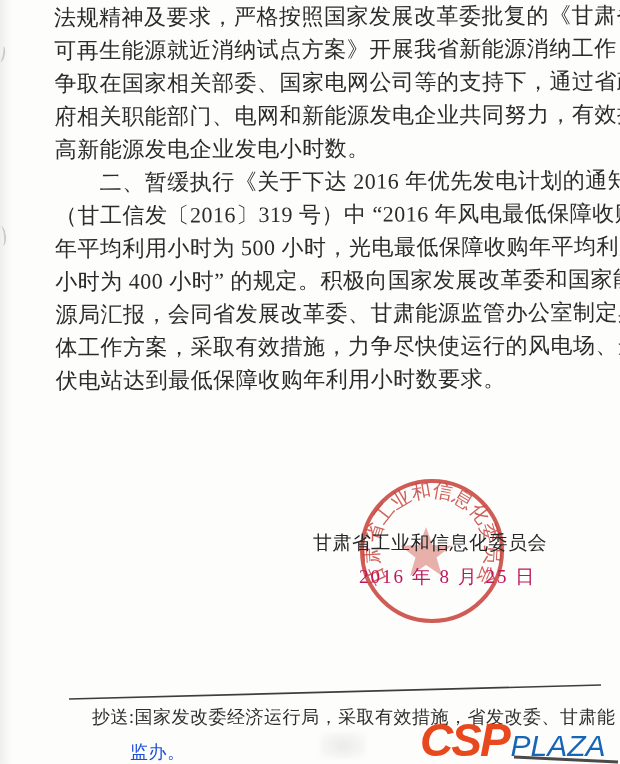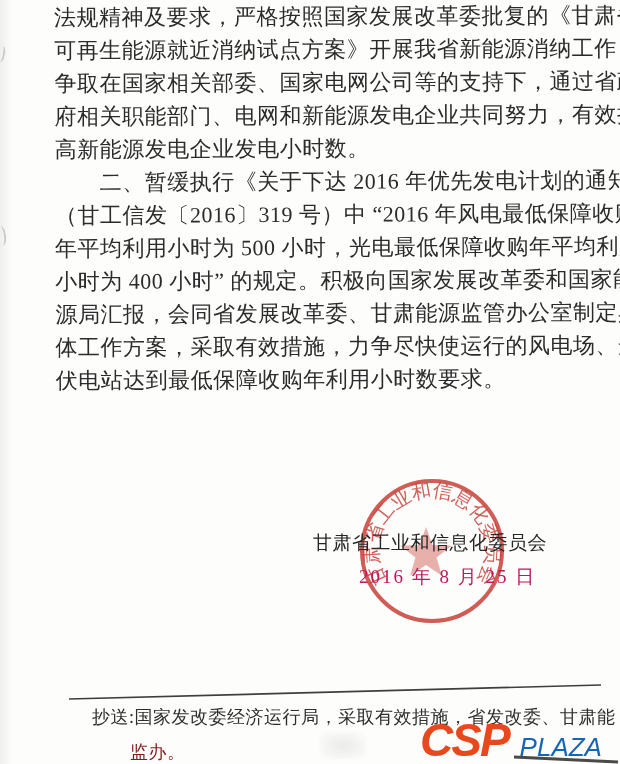--- a/index.html
+++ b/index.html
@@ -34,34 +34,34 @@
   }
   .seal{position:absolute;left:357px;top:475px;}
   .seal-star{filter:blur(0.6px);}
   .divider-svg{position:absolute;left:0;top:680px;}
   .cc-line1{
     position:absolute;left:92px;top:705px;
     font-size:18px;letter-spacing:0.5px;white-space:nowrap;color:#2e2e2e;
   }
   .cc-line2{
     position:absolute;left:130px;top:740px;
-    font-size:18px;letter-spacing:0.5px;white-space:nowrap;color:#7f1d1d;
+    font-size:18px;letter-spacing:0.5px;white-space:nowrap;color:#1d4ed8;
   }
   .logo{
     position:absolute;left:420px;top:717px;
     font-family:"Liberation Sans","DejaVu Sans",sans-serif;
     font-style:italic;white-space:nowrap;display:flex;align-items:baseline;
   }
   .logo .csp{
     font-size:46px;font-weight:900;letter-spacing:-2px;
     color:#e8481d;line-height:1;
   }
   .logo .plaza{
-    font-size:26px;font-weight:500;letter-spacing:0px;
-    color:#1765b5;line-height:1;margin-left:11px;
+    font-size:30px;font-weight:500;letter-spacing:0px;
+    color:#1765b5;line-height:1;margin-left:2px;
   }
   .bottom-line-svg{position:absolute;left:512px;top:753px;}
   .edge-mark{
     position:absolute;background:transparent;border-right:2px solid #6a6a6a;
     border-radius:0 60% 60% 0;opacity:0.3;
   }
   .edge-mark.m1{left:-2px;top:46px;width:5px;height:16px;transform:rotate(10deg);}
   .edge-mark.m2{left:-3px;top:226px;width:7px;height:20px;transform:rotate(-6deg);}
   .smudge{
     position:absolute;left:320px;top:732px;width:46px;height:27px;

